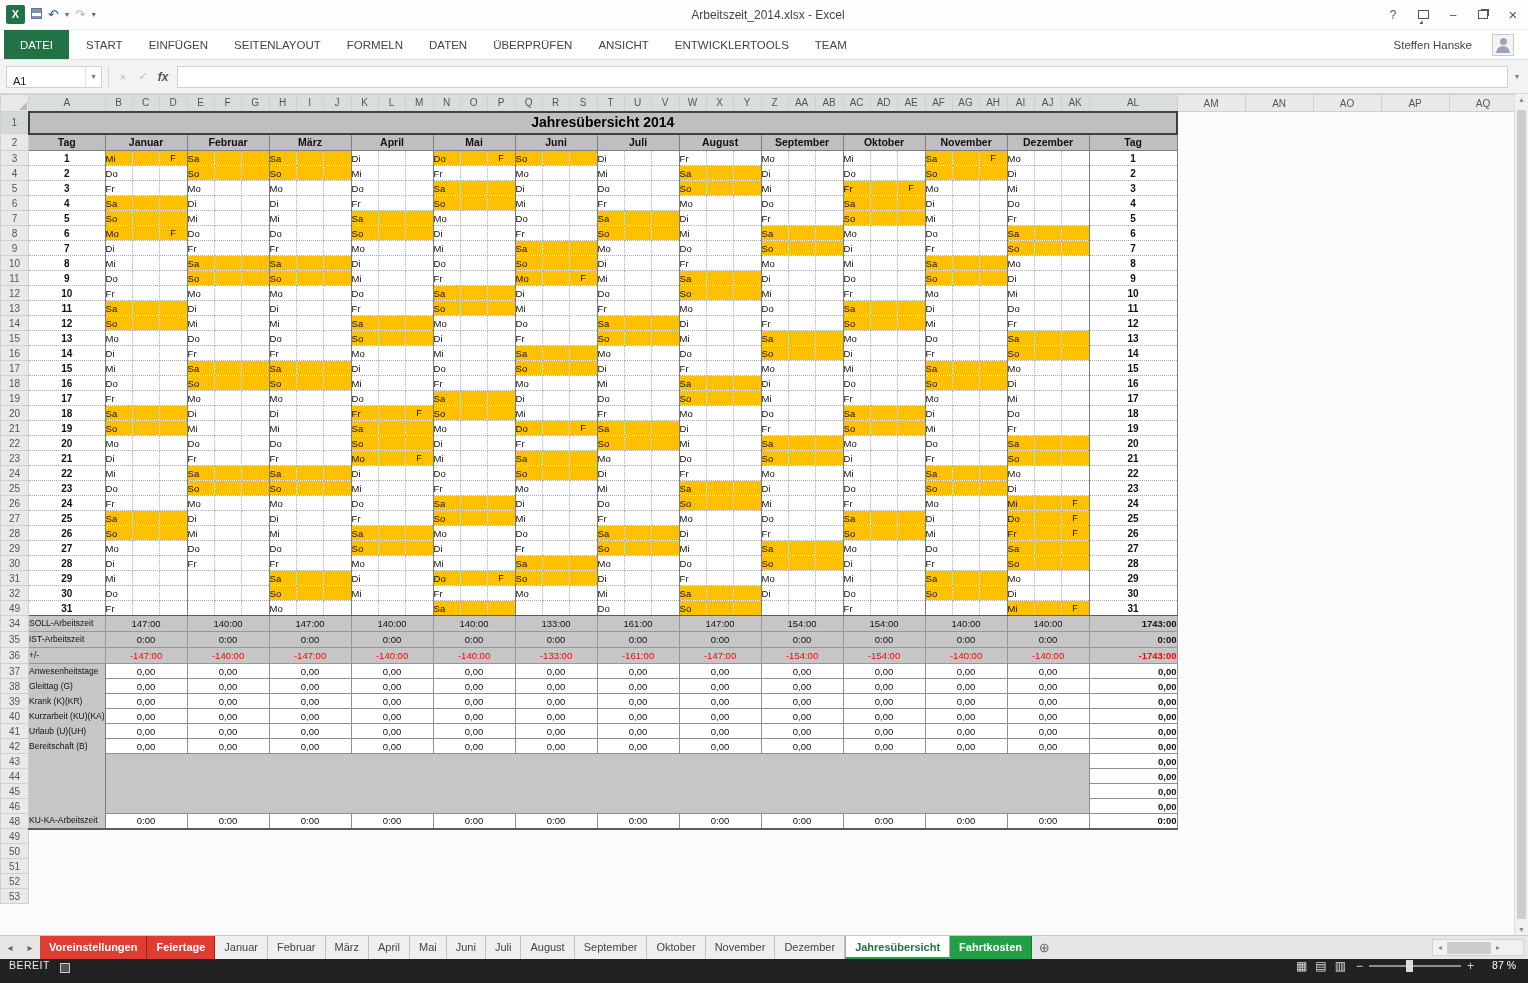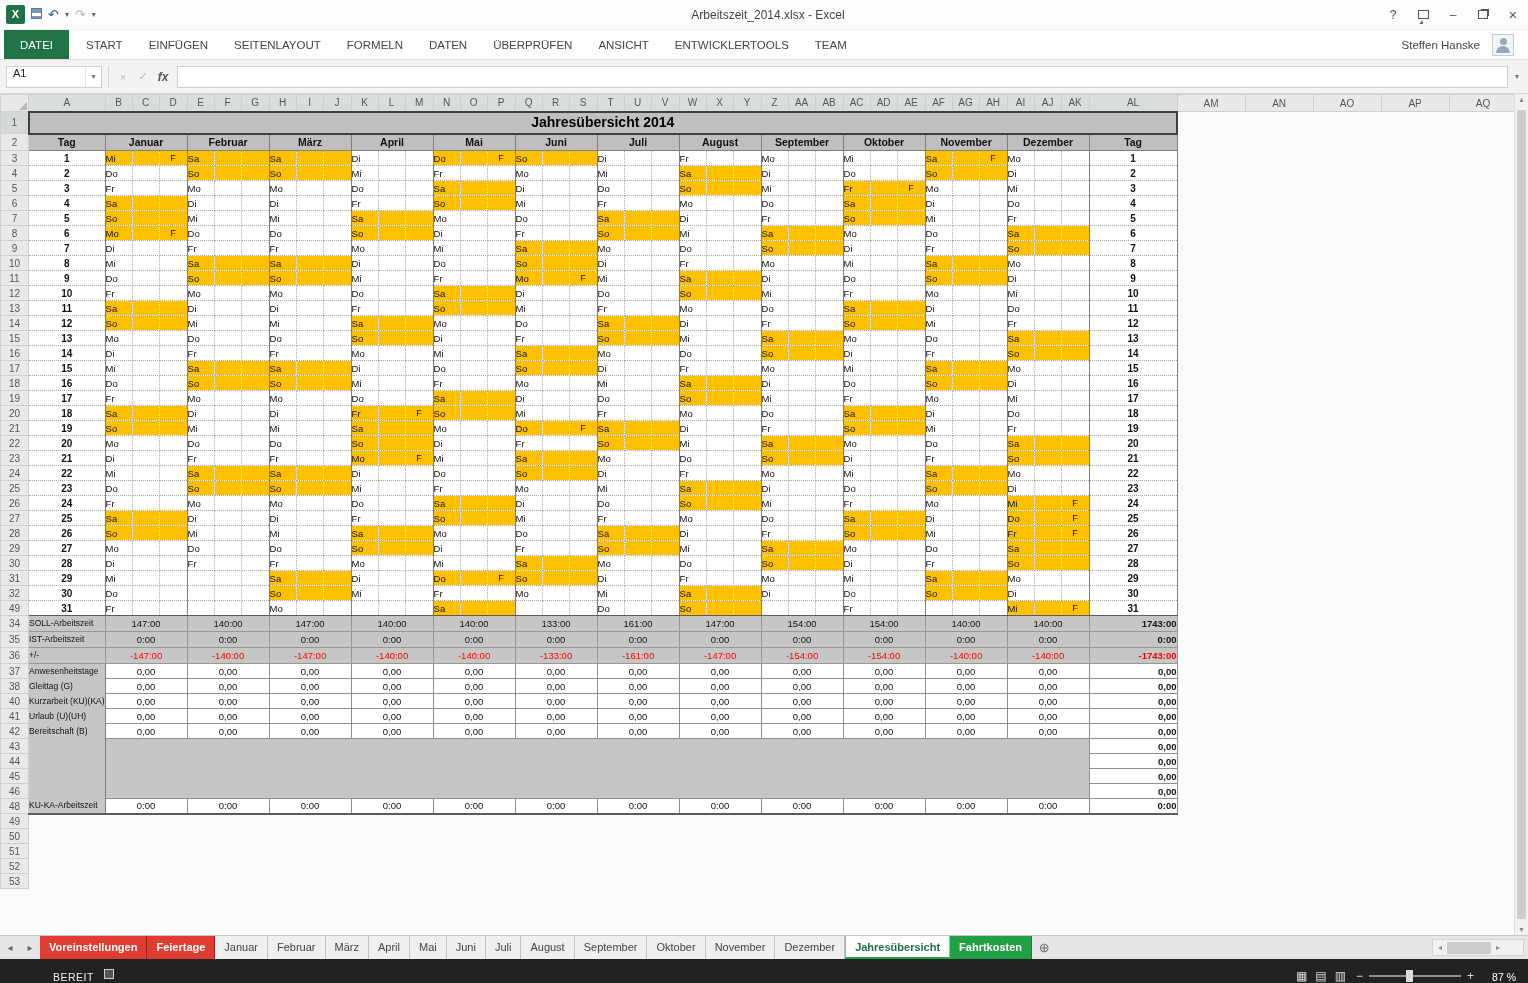--- a/index.html
+++ b/index.html
@@ -22,29 +22,29 @@
   .wbtn.close { font-size:15px; }
   .rdo { display:inline-block; width:11px; height:9px; border:1px solid #555; position:relative; }
   .rdo::after { content:"▴"; position:absolute; left:1px; top:-3px; font-size:7px; color:#555; }
   .res { display:inline-block; width:10px; height:9px; border:1px solid #555; background:#fdfdfd; box-shadow:2px -2px 0 -1px #555; }
 
   
   .ribbonbar { height:30px; background:#fff; display:flex; align-items:stretch; border-bottom:1px solid #e1e1e1; }
   .rtabs { display:flex; align-items:stretch; padding-left:4px; }
   .rtab { padding:0 13px; line-height:30px; font-size:11.5px; color:#444; white-space:nowrap; }
   .rtab.file { background:var(--excel-green,#217346); color:#fff; padding:0 16px; margin-right:4px; }
-  .ribbon-right { margin-left:auto; display:flex; align-items:center; gap:12px; padding-right:14px; }
+  .ribbon-right { margin-left:auto; display:flex; align-items:center; gap:20px; padding-right:14px; }
   .user-name { font-size:11.5px; color:#444; }
   .user-avatar { width:22px; height:22px; border:1px solid #c9c9c9; background:#f4f4f4; position:relative; display:inline-block; }
   .user-avatar .head { position:absolute; top:3px; left:7px; width:7px; height:7px; border-radius:50%; background:#98a6b6; }
   .user-avatar .bodyshape { position:absolute; bottom:2px; left:3px; width:14px; height:7px; border-radius:7px 7px 0 0; background:#98a6b6; }
 
   
   .formulabar { height:34px; background:#f3f3f3; display:flex; align-items:center; padding:0 2px 0 6px; border-bottom:1px solid #d6d6d6; }
-  .namebox { width:96px; height:22px; background:#fff; border:1px solid #d0d0d0; display:flex; align-items:flex-start; font-size:11px; color:#222; }
+  .namebox { width:96px; height:22px; background:#fff; border:1px solid #d0d0d0; display:flex; align-items:flex-end; font-size:11px; color:#222; }
   .namebox > span:first-child { flex:1; padding-left:6px; }
   .nb-arrow { width:16px; text-align:center; color:#777; font-size:8px; border-left:1px solid #e4e4e4; line-height:20px; }
   .fb-sep { width:7px; height:22px; border-right:1px solid #d6d6d6; margin-right:4px; }
   .fb-btn { width:20px; text-align:center; font-size:11px; color:#b5b5b5; }
   .fb-btn.fx { color:#555; font-style:italic; font-weight:bold; font-size:12px; }
   .fb-input { flex:1; height:22px; background:#fff; border:1px solid #d0d0d0; margin-left:4px; font-size:11px; line-height:20px; padding-left:4px; color:#222; }
   .fb-expand { width:18px; text-align:center; color:#777; font-size:8px; }
 
   
   .gridarea { height:841px; position:relative; background:#fbfbfb; overflow:hidden; }
@@ -97,21 +97,21 @@
   .stab.red { background:var(--tab-red,#e03c31); color:#fff; font-weight:bold; border-right:1px solid #9d1f1f; }
   .stab.green { background:var(--tab-green,#21a045); color:#fff; font-weight:bold; border-right:1px solid #177a33; }
   .stab.active { background:#fff; color:var(--excel-green,#217346); font-weight:bold; border-left:1px solid #aaa; border-right:1px solid #aaa; border-bottom:2px solid var(--tab-green,#21a045); }
   .taddbtn { width:24px; text-align:center; line-height:23px; color:#666; font-size:13px; }
   .tabs-space { flex:1; }
   .hscroll { width:92px; margin:3px 4px 3px 0; background:#f1f1f1; border:1px solid #d2d2d2; display:flex; align-items:center; }
   .hscroll .sarrow { width:14px; text-align:center; font-size:8px; color:#8a8a8a; }
   .hthumb { width:44px; height:12px; background:#cdcdcd; }
 
   
-  .statusbar { height:24px; background:#222; display:flex; align-items:flex-end; color:#eee;padding-left:44px; }
+  .statusbar { height:24px; background:#222; display:flex; align-items:flex-start; color:#eee; }
   .sb-mode { font-size:10.5px; letter-spacing:.5px; padding:0 10px 0 9px; }
   .sb-macro i { display:inline-block; width:10px; height:10px; border:1px solid #cfcfcf; background:#555; }
   .sb-space { flex:1; }
   .sb-view { font-size:12px; color:#ddd; margin:0 4px; }
   .sb-zoomout, .sb-zoomin { font-size:12px; color:#ddd; margin:0 6px; }
   .sb-slider { position:relative; width:92px; height:14px; }
   .sb-track { position:absolute; left:0; right:0; top:6px; height:2px; background:#8f8f8f; }
   .sb-thumb { position:absolute; left:40%; top:1px; width:7px; height:12px; background:#ddd; }
   .sb-zoom { width:48px; text-align:right; padding-right:12px; font-size:10.5px; color:#fff; }
 </style>
@@ -1680,20 +1680,38 @@
             <td colspan="3" class="sval box">0,00</td>
             <td colspan="3" class="sval box">0,00</td>
             <td colspan="3" class="sval box">0,00</td>
             <td colspan="3" class="sval box">0,00</td>
             <td colspan="3" class="sval box">0,00</td>
             <td colspan="3" class="sval box">0,00</td>
             <td class="stotal box">0,00</td>
             <td class="plain" colspan="5"></td>
           </tr>
           <tr class="r-count">
+            <td class="rowhdr">39</td>
+            <td class="slabel">Krank (K)(KR)</td>
+            <td colspan="3" class="sval box">0,00</td>
+            <td colspan="3" class="sval box">0,00</td>
+            <td colspan="3" class="sval box">0,00</td>
+            <td colspan="3" class="sval box">0,00</td>
+            <td colspan="3" class="sval box">0,00</td>
+            <td colspan="3" class="sval box">0,00</td>
+            <td colspan="3" class="sval box">0,00</td>
+            <td colspan="3" class="sval box">0,00</td>
+            <td colspan="3" class="sval box">0,00</td>
+            <td colspan="3" class="sval box">0,00</td>
+            <td colspan="3" class="sval box">0,00</td>
+            <td colspan="3" class="sval box">0,00</td>
+            <td class="stotal box">0,00</td>
+            <td class="plain" colspan="5"></td>
+          </tr>
+          <tr class="r-count">
             <td class="rowhdr">40</td>
             <td class="slabel">Kurzarbeit (KU)(KA)</td>
             <td colspan="3" class="sval box">0,00</td>
             <td colspan="3" class="sval box">0,00</td>
             <td colspan="3" class="sval box">0,00</td>
             <td colspan="3" class="sval box">0,00</td>
             <td colspan="3" class="sval box">0,00</td>
             <td colspan="3" class="sval box">0,00</td>
             <td colspan="3" class="sval box">0,00</td>
             <td colspan="3" class="sval box">0,00</td>

